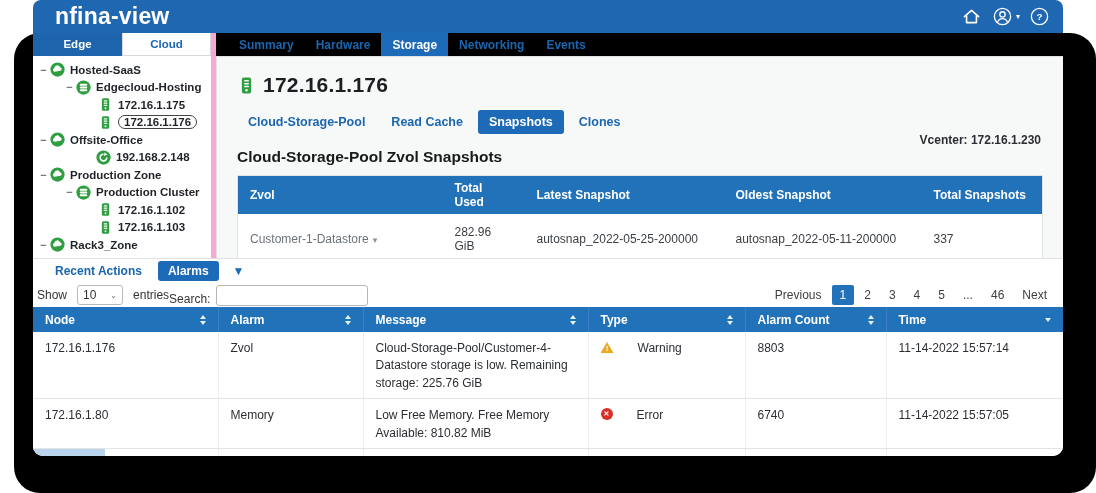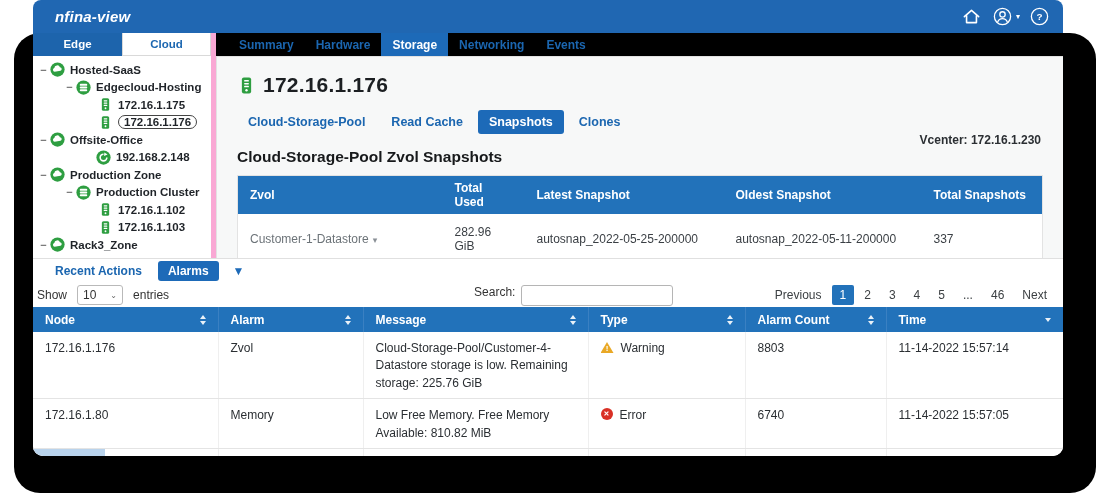--- a/index.html
+++ b/index.html
@@ -10,21 +10,21 @@
   
   .shadow-block { position:absolute; left:14px; top:33px; right:0; bottom:0;
     background:#000; border-radius:26px; }
 
   .window { position:absolute; left:33px; top:0; width:1030px; height:456px;
     background:#fff; border-radius:8px 8px 10px 10px; overflow:hidden; }
 
   
   .topbar { height:33px; background:#2067b2; display:flex; align-items:center;
     padding:0 14px 0 22px; }
-  .logo { color:#fff; font-size:15px; font-weight:bold; font-style:italic;
+  .logo { color:#fff; font-size:23px; font-weight:bold; 
     letter-spacing:.2px; }
   .topbar-right { margin-left:auto; display:flex; align-items:center; gap:12px; }
   .tb-icon { width:19px; height:19px; display:inline-flex; cursor:pointer; }
   .tb-icon svg { width:100%; height:100%; }
   .acct-caret { color:#fff; font-size:8px; margin-left:-8px; margin-right:-2px; }
 
   
   .middle { display:flex; height:225px; }
   .sidebar { width:185px; border-right:5px solid #f9a8d4; display:flex;
     flex-direction:column; }
@@ -82,41 +82,41 @@
   .btab.active { background:#1d6ab8; color:#fff; }
   .filter-caret { color:#1d6ab8; font-size:12px; margin-left:8px; cursor:pointer; }
 
   .controls { display:flex; align-items:center; height:24px; font-size:12px;
     color:#333; padding:0 8px 0 2px; }
   .show-group { display:flex; align-items:center; gap:10px; padding-left:2px; }
   .page-select { width:46px; height:20px; border:1px solid #b9b9b9; border-radius:3px;
     display:flex; align-items:center; justify-content:space-between; padding:0 5px;
     background:#fff; font-size:12px; cursor:pointer; }
   .page-select .sel-caret { font-size:8px; color:#666; }
-  .search-group { display:flex; align-items:flex-start; gap:6px; margin-left:305px; }
+  .search-group { display:flex; align-items:flex-end; gap:6px; }
   .search-input { width:152px; height:21px; border:1px solid #b5b5b5; border-radius:3px;
     font-size:12px; padding:0 6px; background:#fff; }
   .pagination { margin-left:auto; display:flex; align-items:center; gap:2px; }
   .page-item { font-size:12px; color:#3c4043; padding:3px 8px; cursor:pointer;
     border-radius:2px; }
   .page-item.active { background:#2272ba; color:#fff; }
 
   .alarm-table { width:1030px; }
   .alarm-table th { background:#2272ba; color:#fff; font-size:12px; font-weight:bold;
     text-align:left; padding:5px 12px; height:25px; border-right:1px solid #3a80c2; }
   .th-inner { display:flex; align-items:center; }
   .sort { display:inline-flex; flex-direction:column; gap:2px; margin-left:auto; }
   .sort i { width:0; height:0; border-left:3.5px solid transparent;
     border-right:3.5px solid transparent; }
   .sort .up { border-bottom:4px solid rgba(255,255,255,.9); }
   .sort .down { border-top:4px solid rgba(255,255,255,.9); }
   .alarm-table td { font-size:12px; color:#2b2f33; padding:8px 12px 6px;
     vertical-align:top; border-bottom:1px solid #e4e4e4; border-right:1px solid #efefef;
     background:#fff; line-height:1.45; }
-  .type-cell { display:flex; align-items:flex-start; gap:7px; }
+  .type-cell { display:flex; align-items:flex-start; gap:24px; }
   .w-icon { width:13px; height:11px; margin-top:2px; flex:none;
     background:#e9a825; clip-path:polygon(50% 0,100% 100%,0 100%);
     display:inline-flex; align-items:flex-end; justify-content:center; }
   .w-icon::after { content:"!"; color:#fff; font-size:8px; font-weight:bold;
     line-height:9px; }
   .e-icon { width:12px; height:12px; margin-top:1px; flex:none; border-radius:50%;
     background:#d93025; color:#fff; display:inline-flex; align-items:center;
     justify-content:center; }
   .e-icon::after { content:"\2715"; font-size:7px; font-weight:bold; }
 

